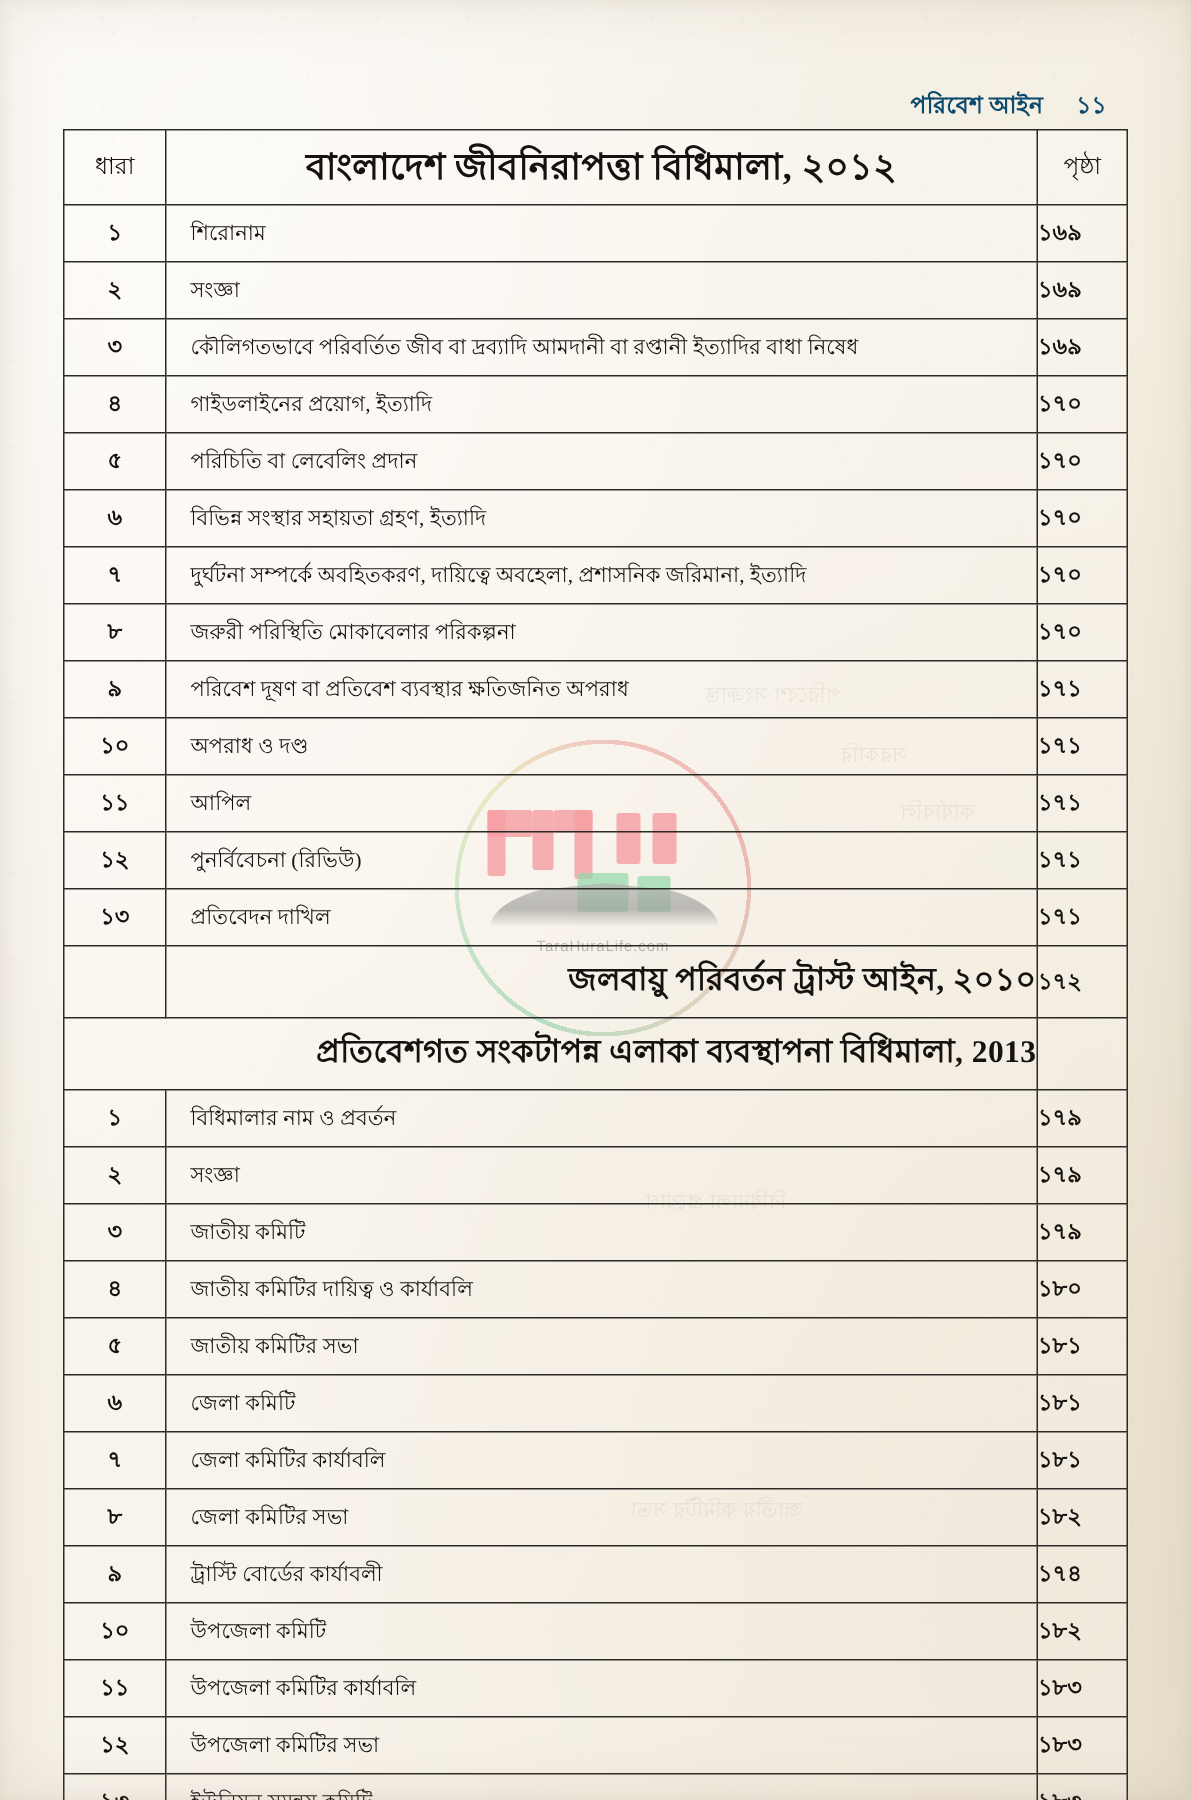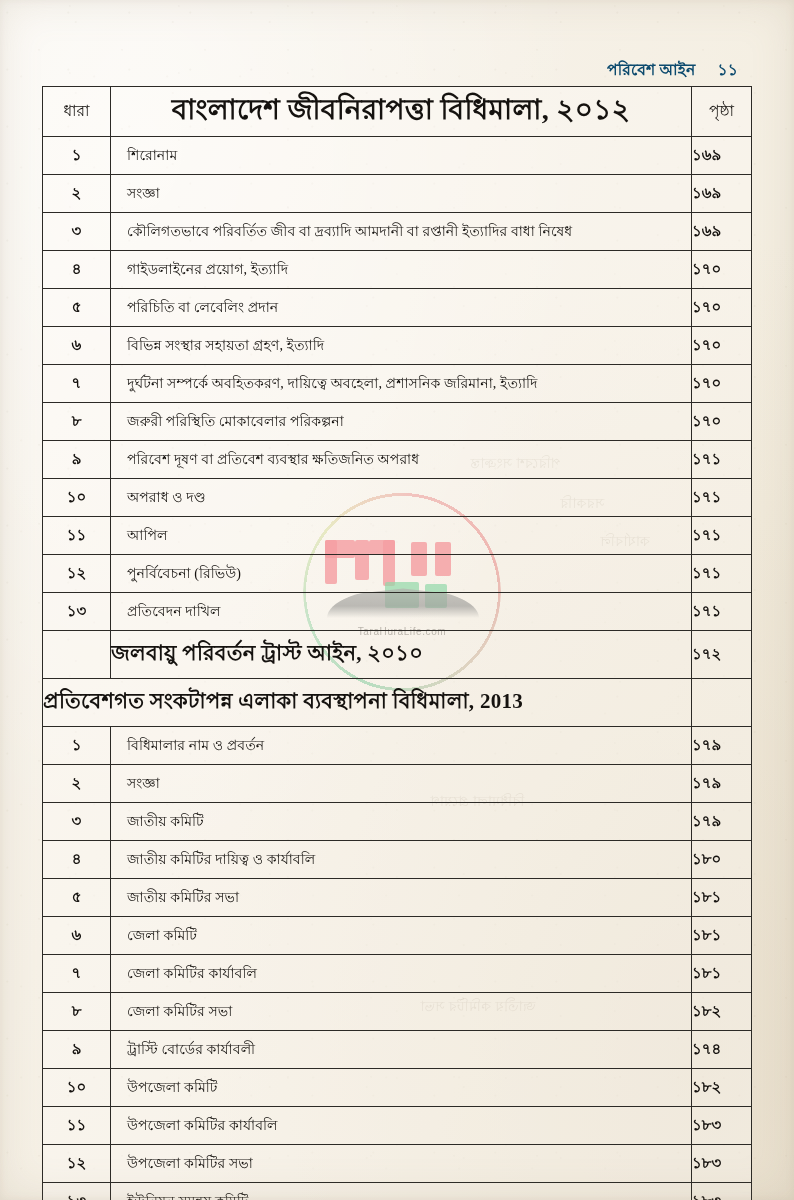--- a/index.html
+++ b/index.html
@@ -118,30 +118,30 @@
 
   
   .hdr-dhara, .hdr-page {
     text-align: center;
     font-size: 15.5px;
     font-weight: 400;
     height: 49px;
   }
   .hdr-main {
     text-align: center;
-    font-size: 28px;
+    font-size: 24px;
     font-weight: 700;
     height: 49px;
     letter-spacing: 0.3px;
     margin-left: 20px;
   }
 
   
   .sec-title {
-    text-align: left;
+    text-align: right;
     font-size: 21px;
     font-weight: 700;
     height: 47px;
     letter-spacing: 0.3px;
   }
 
   
   .watermark {
     position: absolute;
     left: 303px;

